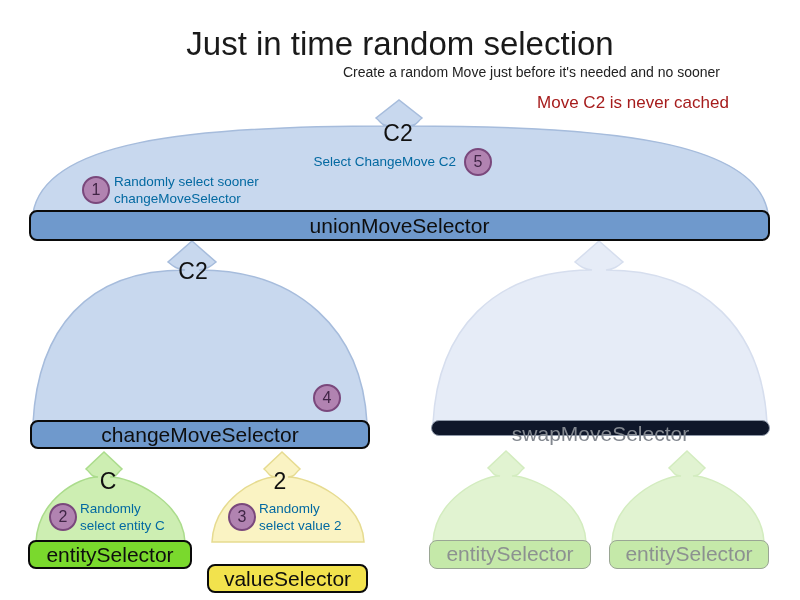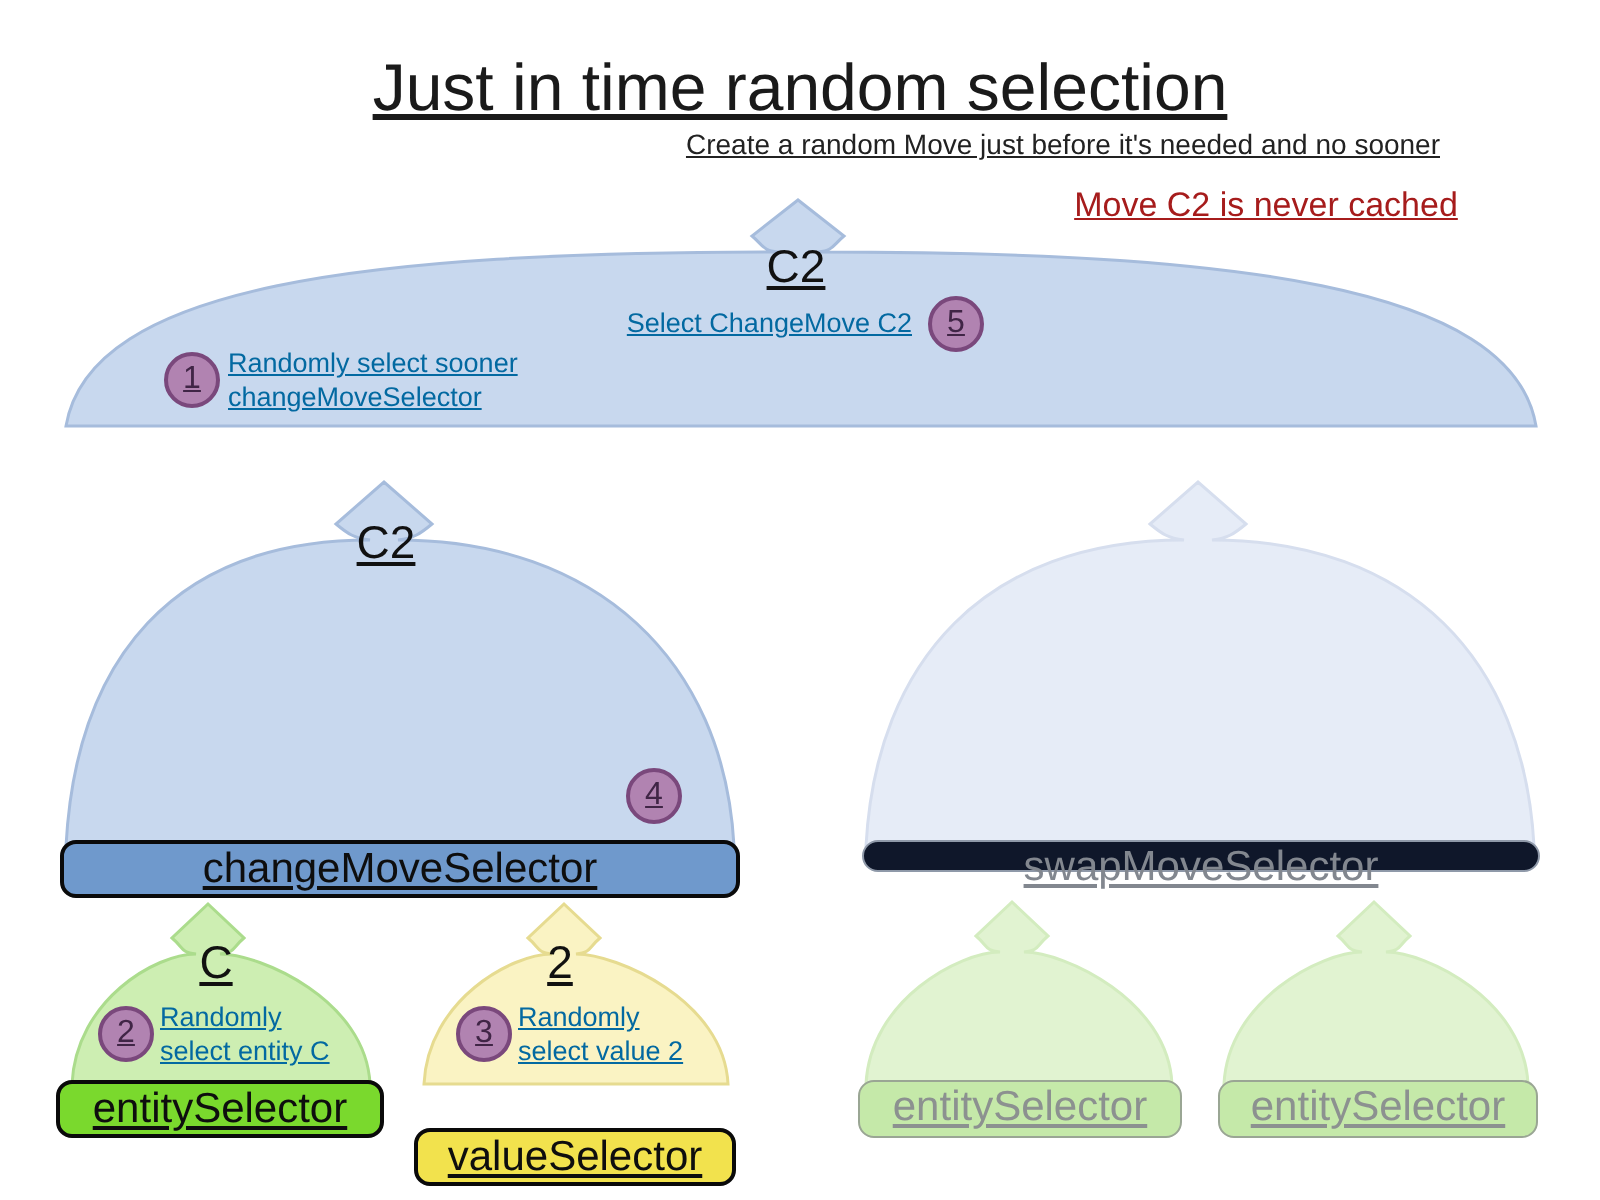--- a/index.html
+++ b/index.html
@@ -1,18 +1,18 @@
 <!DOCTYPE html>
 <html><head>
 <meta charset="utf-8">
 <style>
   html,body{margin:0;padding:0;background:#fff;}
   .stage{position:relative;width:800px;height:600px;overflow:hidden;
          font-family:"Liberation Sans",sans-serif;background:#fff;}
-  .abs{position:absolute;text-decoration:underline;}
+  .abs{position:absolute;}
   svg.domes{position:absolute;left:0;top:0;z-index:1;}
   .title{left:0;top:25px;width:800px;text-align:center;font-size:33px;color:#1a1a1a;z-index:5;}
   .subtitle{left:0;top:64px;width:720px;text-align:right;font-size:14px;color:#222;z-index:5;}
   .note{left:493px;top:93px;width:280px;text-align:center;font-size:17px;color:#a61c1c;z-index:5;}
   .bar{box-sizing:border-box;z-index:3;text-align:center;font-size:21px;color:#0e0e0e;
        border:2px solid #0a0a0a;border-radius:8px;}
   .bar-union{left:29px;top:210px;width:741px;height:31px;line-height:27px;background:#6f99cc;}
   .bar-change{left:30px;top:420px;width:340px;height:29px;line-height:25px;background:#6f99cc;}
   .bar-swap{left:431px;top:420px;width:339px;height:16px;line-height:25px;background:#0f172a;
             border:1.5px solid #8f99a9;color:#82878f;}
@@ -88,20 +88,21 @@
 
   <div class="abs title">Just in time random selection</div>
   <div class="abs subtitle">Create a random Move just before it's needed and no sooner</div>
   <div class="abs note">Move C2 is never cached</div>
 
   <div class="abs move-label" style="left:358px;top:120px;">C2</div>
   <div class="abs move-label" style="left:153px;top:258px;">C2</div>
   <div class="abs move-label" style="left:68px;top:468px;">C</div>
   <div class="abs move-label" style="left:240px;top:468px;">2</div>
 
+  <div class="abs bar bar-union">unionMoveSelector</div>
   <div class="abs bar bar-change">changeMoveSelector</div>
   <div class="abs bar bar-swap">swapMoveSelector</div>
   <div class="abs bar bar-entity">entitySelector</div>
   <div class="abs bar bar-value">valueSelector</div>
   <div class="abs bar bar-entity-faded bar-ef1">entitySelector</div>
   <div class="abs bar bar-entity-faded bar-ef2">entitySelector</div>
 
   <div class="abs step-circle" style="left:82px;top:176px;">1</div>
   <div class="abs step-circle" style="left:49px;top:503px;">2</div>
   <div class="abs step-circle" style="left:228px;top:503px;">3</div>

